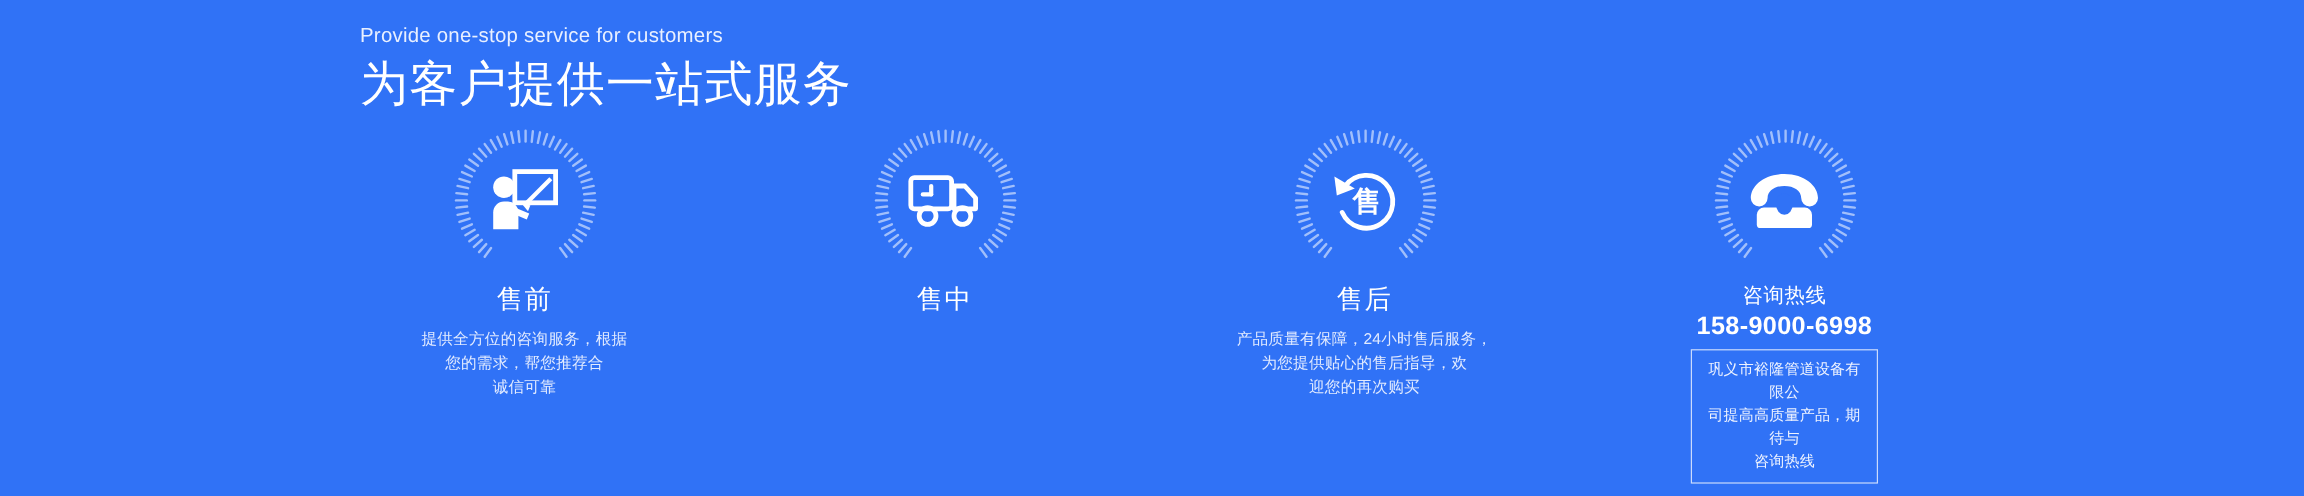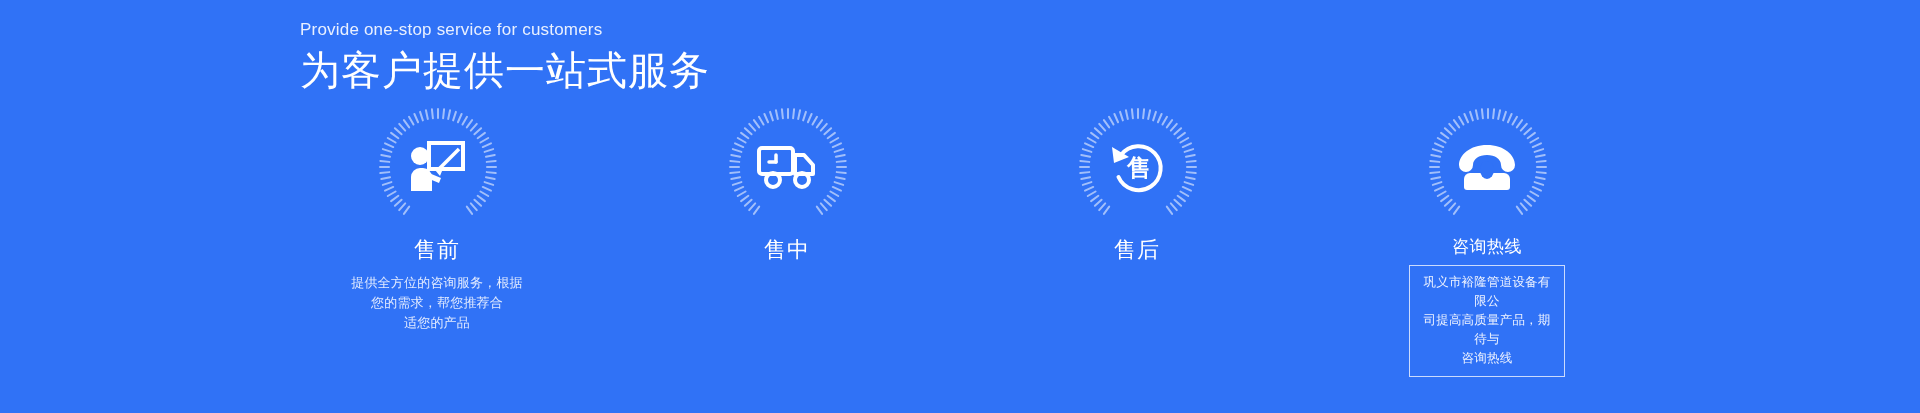--- a/index.html
+++ b/index.html
@@ -192,21 +192,21 @@
             <path d="M28 31 l7 1 l-2 5 z" fill="#fff"></path>
             <circle cx="13" cy="17" r="9" fill="#fff"></circle>
             <path d="M4 52 v-14 a9 9 0 0 1 9 -9 h3 a9 9 0 0 1 9 9 v14 z" fill="#fff"></path>
             <path d="M22 34 l12 5 l-2 5 l-12 -5 z" fill="#fff"></path>
           </svg>
         </div>
       </div>
       <div class="col-title">售前</div>
       <div class="col-desc">提供全方位的咨询服务，根据
 您的需求，帮您推荐合
-适您的产品</div>
+诚信可靠</div>
     </div>
 
     <div class="col">
       <div class="ring-wrap">
         <div class="ring">
             <div class="tick" style="transform: rotate(0deg);"></div>
             <div class="tick" style="transform: rotate(6deg);"></div>
             <div class="tick" style="transform: rotate(12deg);"></div>
             <div class="tick" style="transform: rotate(18deg);"></div>
             <div class="tick" style="transform: rotate(24deg);"></div>
@@ -324,20 +324,23 @@
           </div>
         <div class="icon">
           <svg width="58" height="58" viewBox="0 0 58 58">
             <path d="M13 17 a22 22 0 1 1 -2.5 22" fill="none" stroke="#fff" stroke-width="4" stroke-linecap="round"></path>
             <path d="M4 9 l2 16 l15 -6 z" fill="#fff"></path>
             <text x="31" y="38" font-family="'Liberation Sans',sans-serif" font-size="24" font-weight="bold" fill="#fff" text-anchor="middle">售</text>
           </svg>
         </div>
       </div>
       <div class="col-title">售后</div>
+      <div class="col-desc">产品质量有保障，24小时售后服务，
+为您提供贴心的售后指导，欢
+迎您的再次购买</div>
     </div>
 
     <div class="col">
       <div class="ring-wrap">
         <div class="ring">
             <div class="tick" style="transform: rotate(0deg);"></div>
             <div class="tick" style="transform: rotate(6deg);"></div>
             <div class="tick" style="transform: rotate(12deg);"></div>
             <div class="tick" style="transform: rotate(18deg);"></div>
             <div class="tick" style="transform: rotate(24deg);"></div>
@@ -388,19 +391,20 @@
           </div>
         <div class="icon">
           <svg width="62" height="48" viewBox="0 0 62 48">
             <path d="M31 2 C14 2 3 12 3 22 a7 7 0 0 0 7 7 a7 7 0 0 0 7 -7 c0 -6 6 -10 14 -10 s14 4 14 10 a7 7 0 0 0 7 7 a7 7 0 0 0 7 -7 C59 12 48 2 31 2 z" fill="#fff"></path>
             <path d="M14 30 h34 a6 6 0 0 1 6 6 v8 a3 3 0 0 1 -3 3 h-40 a3 3 0 0 1 -3 -3 v-8 a6 6 0 0 1 6 -6 z" fill="#fff"></path>
             <ellipse cx="31" cy="27" rx="7" ry="9" fill="#3072f6"></ellipse>
           </svg>
         </div>
       </div>
       <div class="hotline-title">咨询热线</div>
+      <div class="hotline-num">158-9000-6998</div>
       <div class="hotline-box">巩义市裕隆管道设备有限公
 司提高高质量产品，期待与
 咨询热线</div>
     </div>
 
   </div>
 </div>
 
 </body></html>

